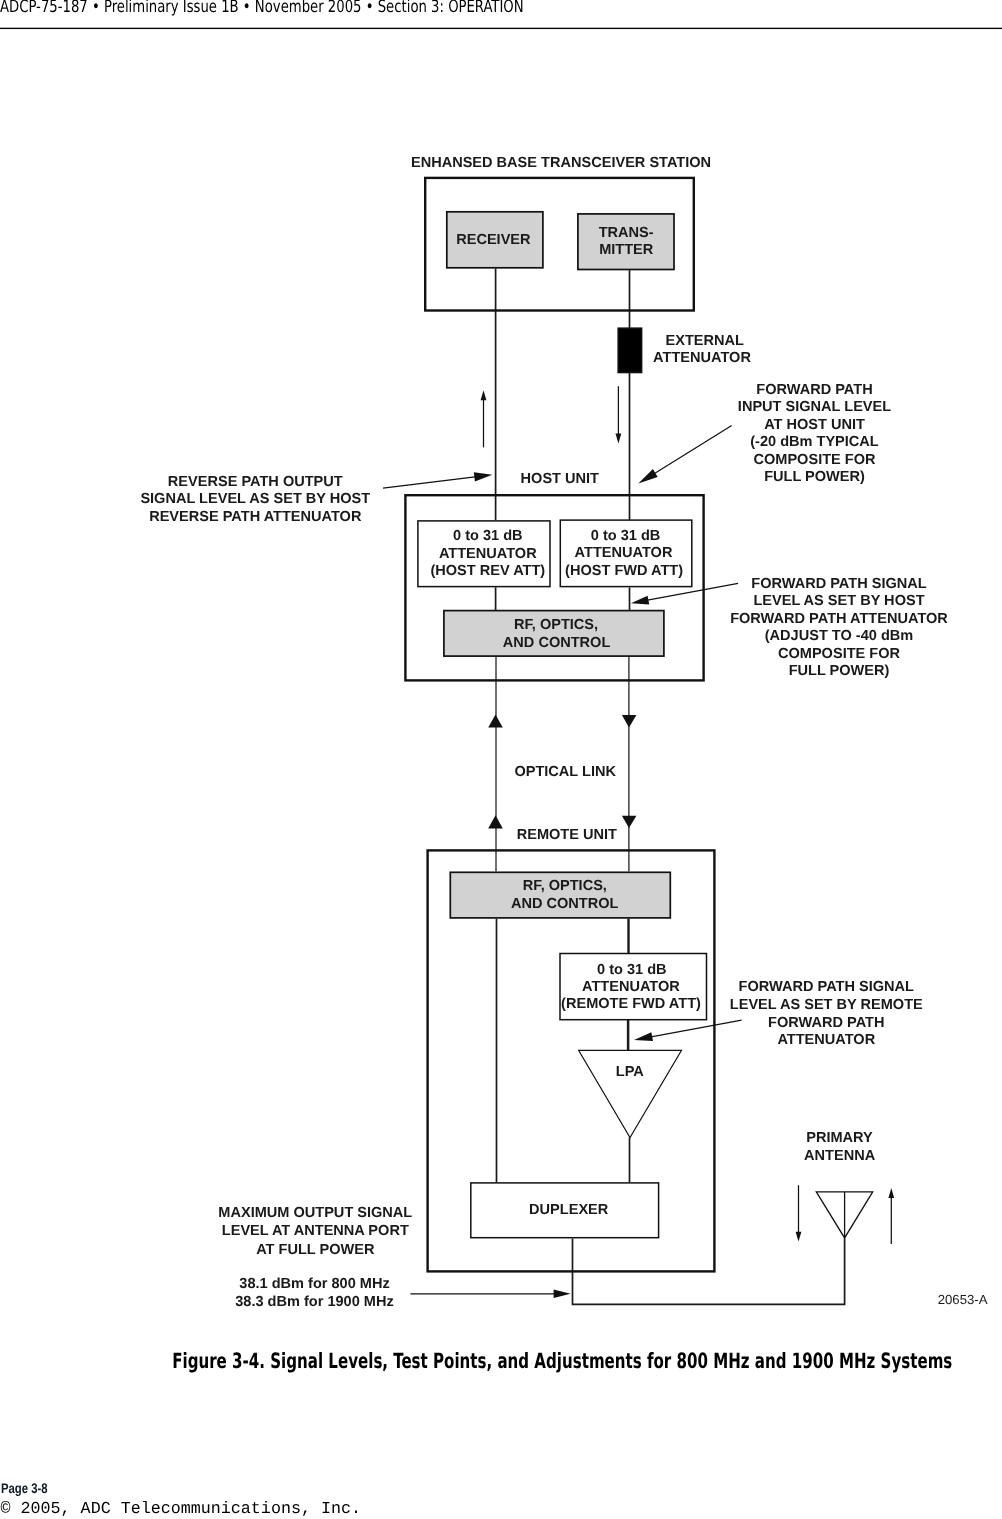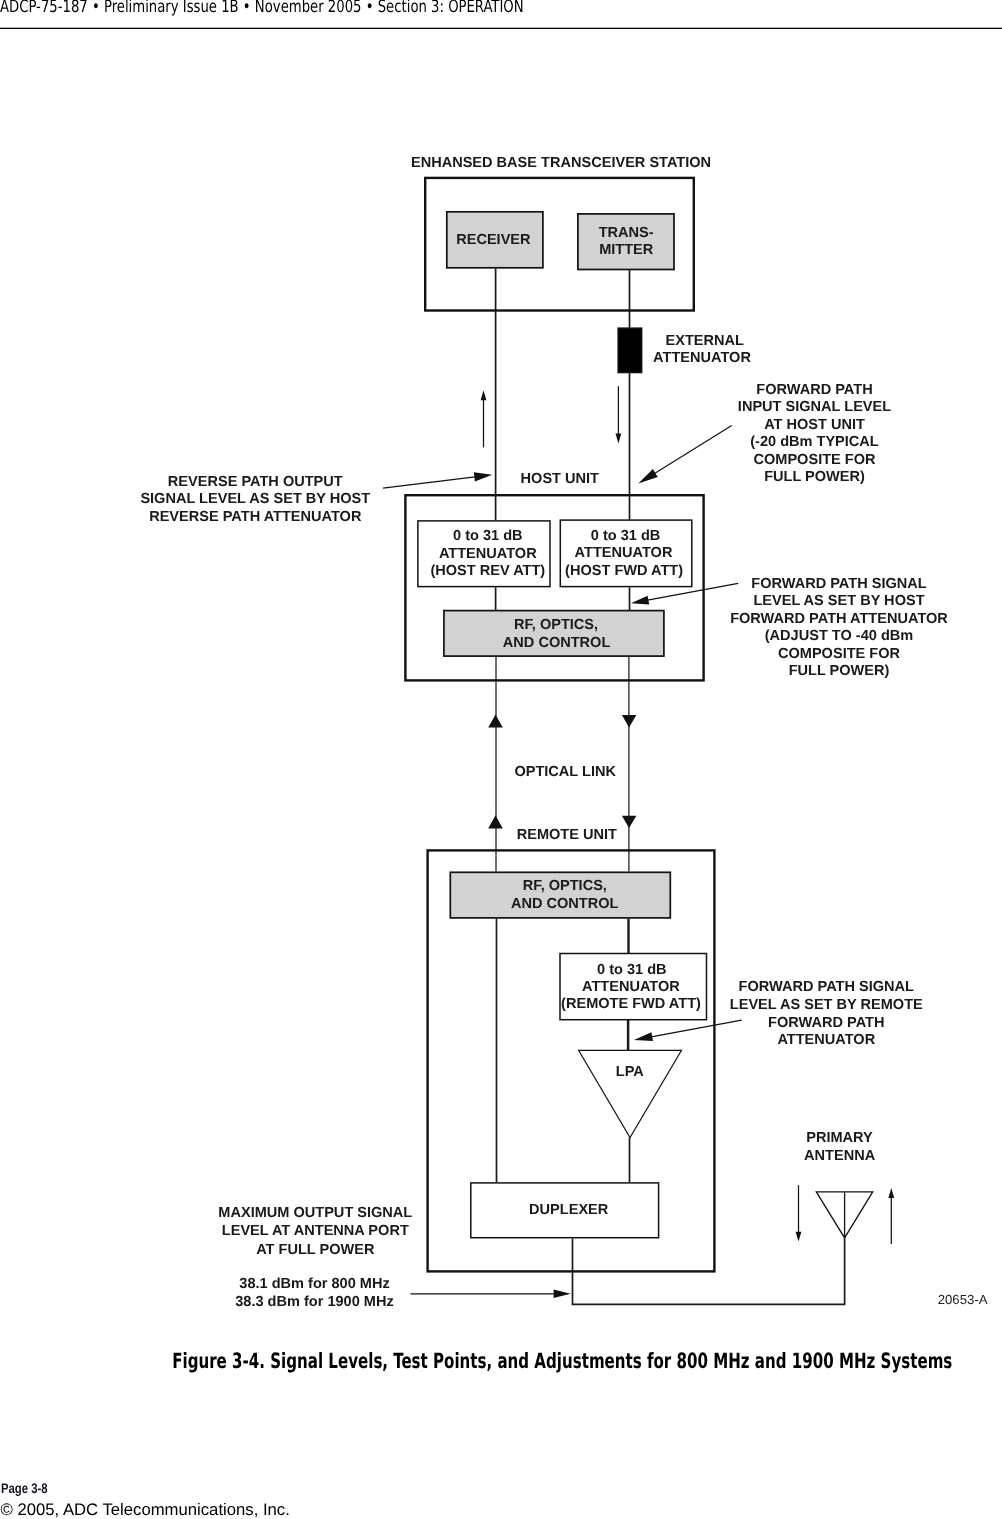--- a/index.html
+++ b/index.html
@@ -6,21 +6,21 @@
   html,body{margin:0;padding:0;}
   body{-webkit-font-smoothing:antialiased;text-rendering:geometricPrecision;width:1002px;height:1519px;background:#fff;font-family:"Liberation Sans",sans-serif;position:relative;overflow:hidden;}
   .page{position:absolute;inset:0;}
   
   #page-header{position:absolute;left:0px;top:-4px;font-family:"DejaVu Sans Condensed","DejaVu Sans",sans-serif;font-size:16.87px;color:#000;white-space:nowrap;}
   #page-header>span{display:inline-block;transform:scaleX(0.872);transform-origin:left center;white-space:nowrap;}
   #header-rule{position:absolute;left:0;top:20px;width:1002px;height:16px;}
   
   #page-number{position:absolute;left:0.5px;top:1479.5px;font-family:Liberation Sans, sans-serif;font-weight:bold;font-size:14px;color:#0f172a;}
   #page-number>span{display:inline-block;transform:scaleX(0.81);transform-origin:left center;white-space:nowrap;}
-  #copyright{position:absolute;left:0.5px;top:1500px;font-family:Liberation Sans, sans-serif;font-size:16.7px;color:#000;}
+  #copyright{position:absolute;left:0.5px;top:1500px;font-family:Liberation Mono, monospace;font-size:16.7px;color:#000;}
   #figure-caption{position:absolute;left:0;top:1348px;width:1124px;text-align:center;font-family:"DejaVu Sans Condensed","DejaVu Sans",sans-serif;font-weight:bold;font-size:21.1px;color:#000;}
   #figure-caption>span{display:inline-block;transform:scaleX(0.794);transform-origin:center;white-space:nowrap;}
   #diagram{position:absolute;left:0;top:0;}
   #diagram text.t13{font-size:14.55px;}
   #diagram text.tnum{font-size:13.2px;font-family:"Liberation Sans",sans-serif;}
 </style>
 </head>
 <body>
 
 <div class="page">

